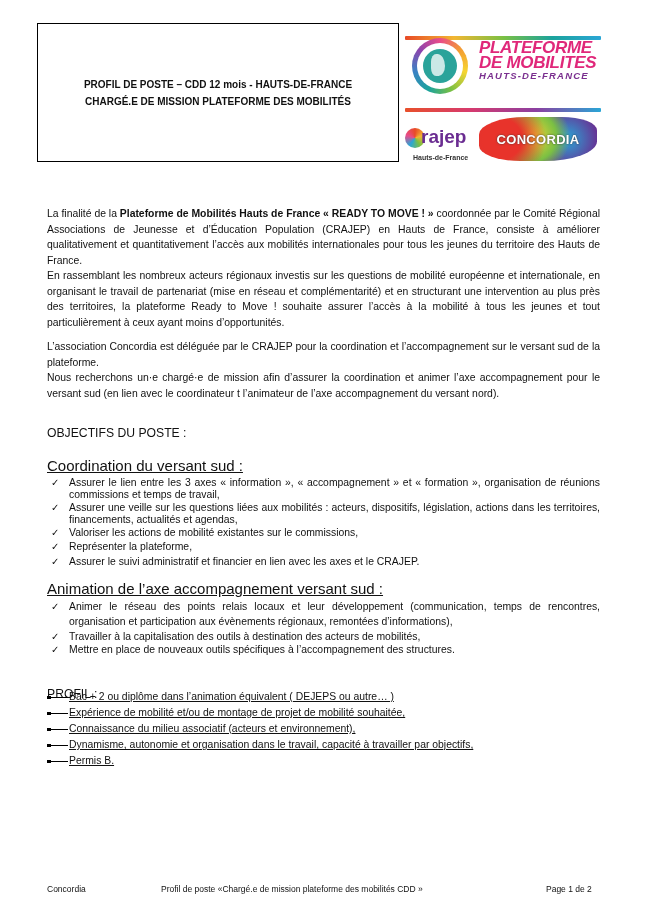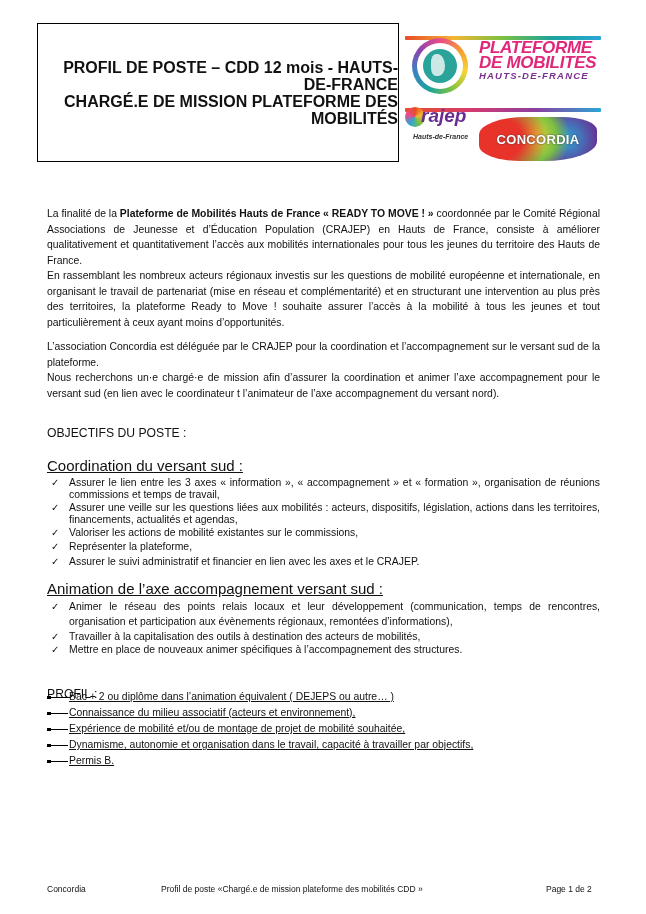--- a/index.html
+++ b/index.html
@@ -1,37 +1,37 @@
 <!DOCTYPE html>
 <html><head>
   <meta charset="utf-8">
   <style>
     html, body { margin:0; padding:0; background:#fff; }
     body { width:646px; height:914px; position:relative; overflow:hidden;
            font-family:"Liberation Sans", sans-serif; color:#111; }
     .title-box { position:absolute; left:37px; top:23px; width:362px; height:139px;
                  border:1px solid #000; box-sizing:border-box;
                  display:flex; flex-direction:column; justify-content:center; align-items:center; }
-    .title-box div { font-weight:bold; font-size:16px; line-height:17px; text-align:right; }
+    .title-box div { font-weight:bold; font-size:10px; line-height:17px; text-align:center; }
     .logos { position:absolute; left:400px; top:25px; width:215px; height:145px; }
     .bar { position:absolute; left:5px; width:196px; height:4px; border-radius:1px;
            background:linear-gradient(90deg,#e84a27,#f2b632,#7bc043,#1ba39c,#2aa6d6); }
     .bar.b2 { background:linear-gradient(90deg,#e8502b,#d63a6e,#8c3fa0,#2aa6d6); }
     .globe { position:absolute; left:12px; top:13px; width:56px; height:56px; border-radius:50%;
              background:conic-gradient(#e94b8a,#f39c32,#f7d531,#7bc043,#1ba39c,#3b82c4,#8e44ad,#e94b8a);
              display:flex; align-items:center; justify-content:center; }
     .globe-inner { width:46px; height:46px; border-radius:50%; background:#fff;
                    display:flex; align-items:center; justify-content:center; }
     .globe-core { width:34px; height:34px; border-radius:50%; background:#2aa39a; position:relative; overflow:hidden; }
     .globe-core::after { content:""; position:absolute; left:8px; top:5px; width:14px; height:22px;
                          background:#e8f4f3; border-radius:40% 60% 50% 40%; opacity:.85; }
     .plat { position:absolute; left:79px; top:15px; color:#e0287a; font-weight:bold;
             font-size:17px; line-height:15px; letter-spacing:-0.3px;font-style:italic; }
     .plat .sub { color:#7a2f8f; font-size:9.5px; letter-spacing:1.2px; line-height:12px; }
-    .crajep { position:absolute; left:5px; top:76px; width:68px; height:48px;font-style:italic; }
+    .crajep { position:absolute; left:5px; top:97px; width:68px; height:48px; }
     .crajep .word { position:absolute; left:16px; top:4px; font-weight:bold; font-size:19px; color:#6a2c91; }
     .crajep .star { position:absolute; left:0; top:6px; width:20px; height:20px;
                     background:conic-gradient(#e84a27,#f2b632,#7bc043,#2aa6d6,#e94b8a,#e84a27); border-radius:50%; }
     .crajep .hdf { position:absolute; left:8px; top:32px; font-size:7px; font-weight:bold; color:#333; }
     .concordia { position:absolute; left:79px; top:92px; width:118px; height:44px;
                  background:radial-gradient(circle at 20% 50%,#e8332b 0,#e8332b 20%,transparent 45%),
                             radial-gradient(circle at 45% 45%,#f7d531 0,#7bc043 35%,transparent 55%),
                             radial-gradient(circle at 75% 50%,#2aa6d6 0,#6a2c91 35%,transparent 60%),
                             #d33; border-radius:40% 30% 45% 35%;
                  display:flex; align-items:center; justify-content:center; }
@@ -96,29 +96,29 @@
   <li><span class="chk">✓</span><span>Assurer une veille sur les questions liées aux mobilités : acteurs, dispositifs, législation, actions dans les territoires, financements, actualités et agendas,</span></li>
   <li><span class="chk">✓</span><span>Valoriser les actions de mobilité existantes sur le commissions,</span></li>
   <li><span class="chk">✓</span><span>Représenter la plateforme,</span></li>
   <li style="margin-top:3px;"><span class="chk">✓</span><span>Assurer le suivi administratif et financier en lien avec les axes et le CRAJEP.</span></li>
 </ul>
 
 <div class="u" style="top:580px;">Animation de l’axe accompagnement versant sud :</div>
 <ul class="list" style="top:600px;">
   <li style="line-height:14.5px;"><span class="chk">✓</span><span>Animer le réseau des points relais locaux et leur développement (communication, temps de rencontres, organisation et participation aux évènements régionaux, remontées d’informations),</span></li>
   <li><span class="chk">✓</span><span>Travailler à la capitalisation des outils à destination des acteurs de mobilités,</span></li>
-  <li><span class="chk">✓</span><span>Mettre en place de nouveaux animer spécifiques à l’accompagnement des structures.</span></li>
+  <li><span class="chk">✓</span><span>Mettre en place de nouveaux outils spécifiques à l’accompagnement des structures.</span></li>
 </ul>
 
 <div class="h" style="top:687px;">PROFIL :</div>
 <ul class="plist" style="top:689px;text-decoration:underline;">
   <li><span class="dash"></span><span>Bac + 2 ou diplôme dans l’animation équivalent ( DEJEPS ou autre… )</span></li>
   <li><span class="dash"></span></li>
+  <li><span class="dash"></span><span>Expérience de mobilité et/ou de montage de projet de mobilité souhaitée,</span></li>
   <li><span class="dash"></span><span>Connaissance du milieu associatif (acteurs et environnement),</span></li>
-  <li><span class="dash"></span><span>Expérience de mobilité et/ou de montage de projet de mobilité souhaitée,</span></li>
   <li><span class="dash"></span></li>
   <li><span class="dash"></span><span>Dynamisme, autonomie et organisation dans le travail, capacité à travailler par objectifs,</span></li>
   <li><span class="dash"></span><span>Permis B.</span></li>
 </ul>
 
 <div class="footer" style="left:47px;">Concordia</div>
 <div class="footer" style="left:161px;">Profil de poste «Chargé.e de mission plateforme des mobilités CDD »</div>
 <div class="footer" style="left:546px;">Page 1 de 2</div>
 
 </body></html>

